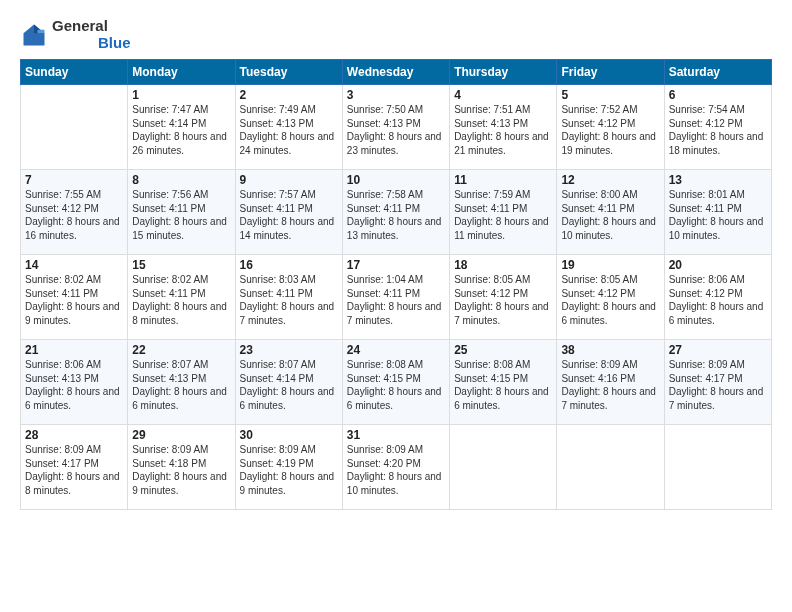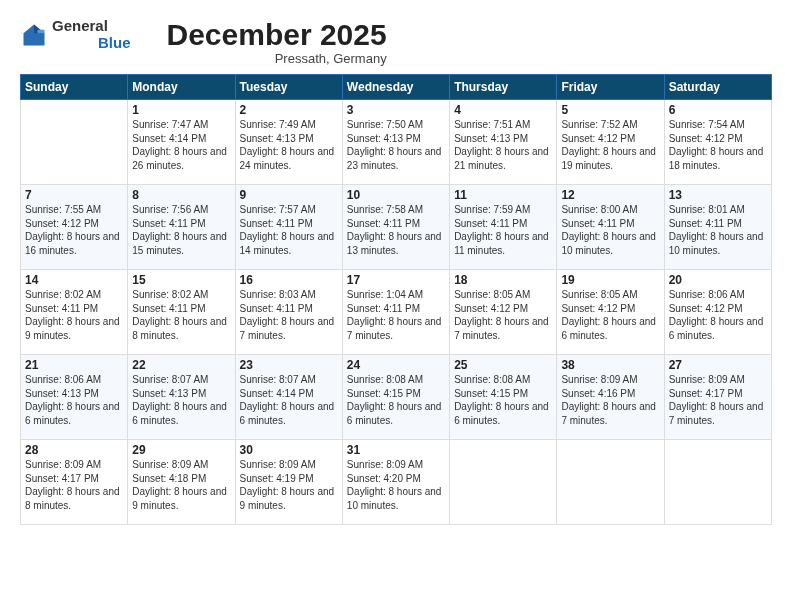--- a/index.html
+++ b/index.html
@@ -11,23 +11,23 @@
       overflow: hidden;
     }
     .page {
       width: 792px;
       height: 612px;
       padding: 18px 20px 10px 20px;
       background: #fff;
     }
     .header {
       display: flex;
+      justify-content: space-between;
       align-items: flex-start;
       margin-bottom: 8px;
-      gap: 36px;
     }
     .logo {
       display: flex;
       align-items: center;
       gap: 4px;
     }
     .logo-text {
       display: flex;
       flex-direction: column;
       line-height: 1.1;
@@ -97,42 +97,38 @@
     }
     .empty-cell {
       background: #f9f9f9;
     }
     tr:nth-child(even) td {
       background: #f5f8fc;
     }
     tr:nth-child(odd) td {
       background: #fff;
     }
-    .calendar thead tr th { background: #0c4a6e; }
+    .calendar thead tr th { background: #0369a1; }
   </style>
 </head>
 <body>
 
 <div class="page">
   <div class="header">
     <div class="logo">
       <svg class="logo-icon" viewBox="0 0 32 32" xmlns="http://www.w3.org/2000/svg">
         <polygon points="16,4 28,14 28,28 4,28 4,14" fill="#2a6db5"></polygon>
         <polygon points="16,4 28,14 16,14" fill="#1a4d8a"></polygon>
         <polygon points="20,10 28,10 28,14 20,14" fill="#5599dd"></polygon>
       </svg>
       <div class="logo-text">
         <span class="logo-general">General</span>
         <span class="logo-blue">Blue</span>
       </div>
     </div>
-    <div class="title-block">
-      <div class="month-title">December 2025</div>
-      <div class="location">Pressath, Germany</div>
-    </div>
   </div>
 
   <table class="calendar">
     <thead>
       <tr>
 
       <th>Sunday</th>
           <th>Monday</th>
           <th>Tuesday</th>
           <th>Wednesday</th>

